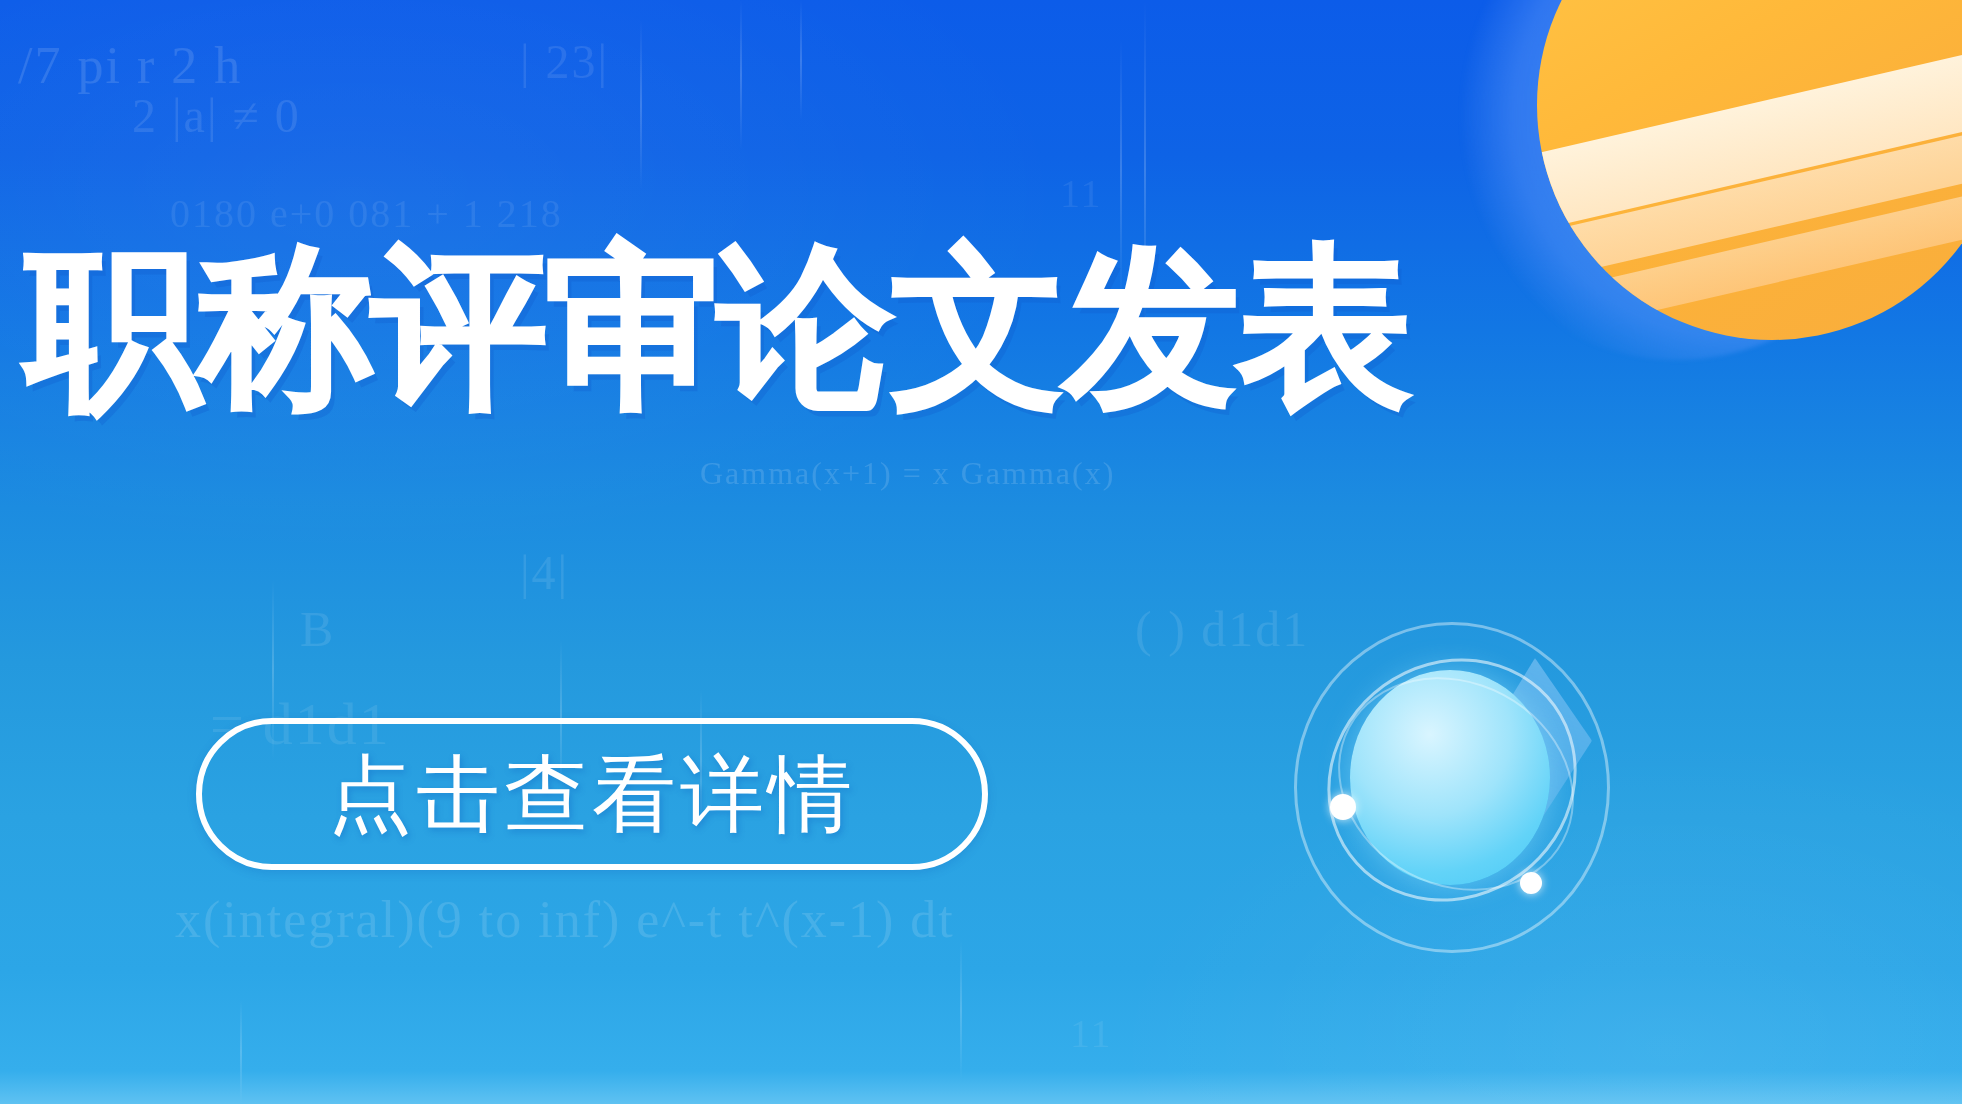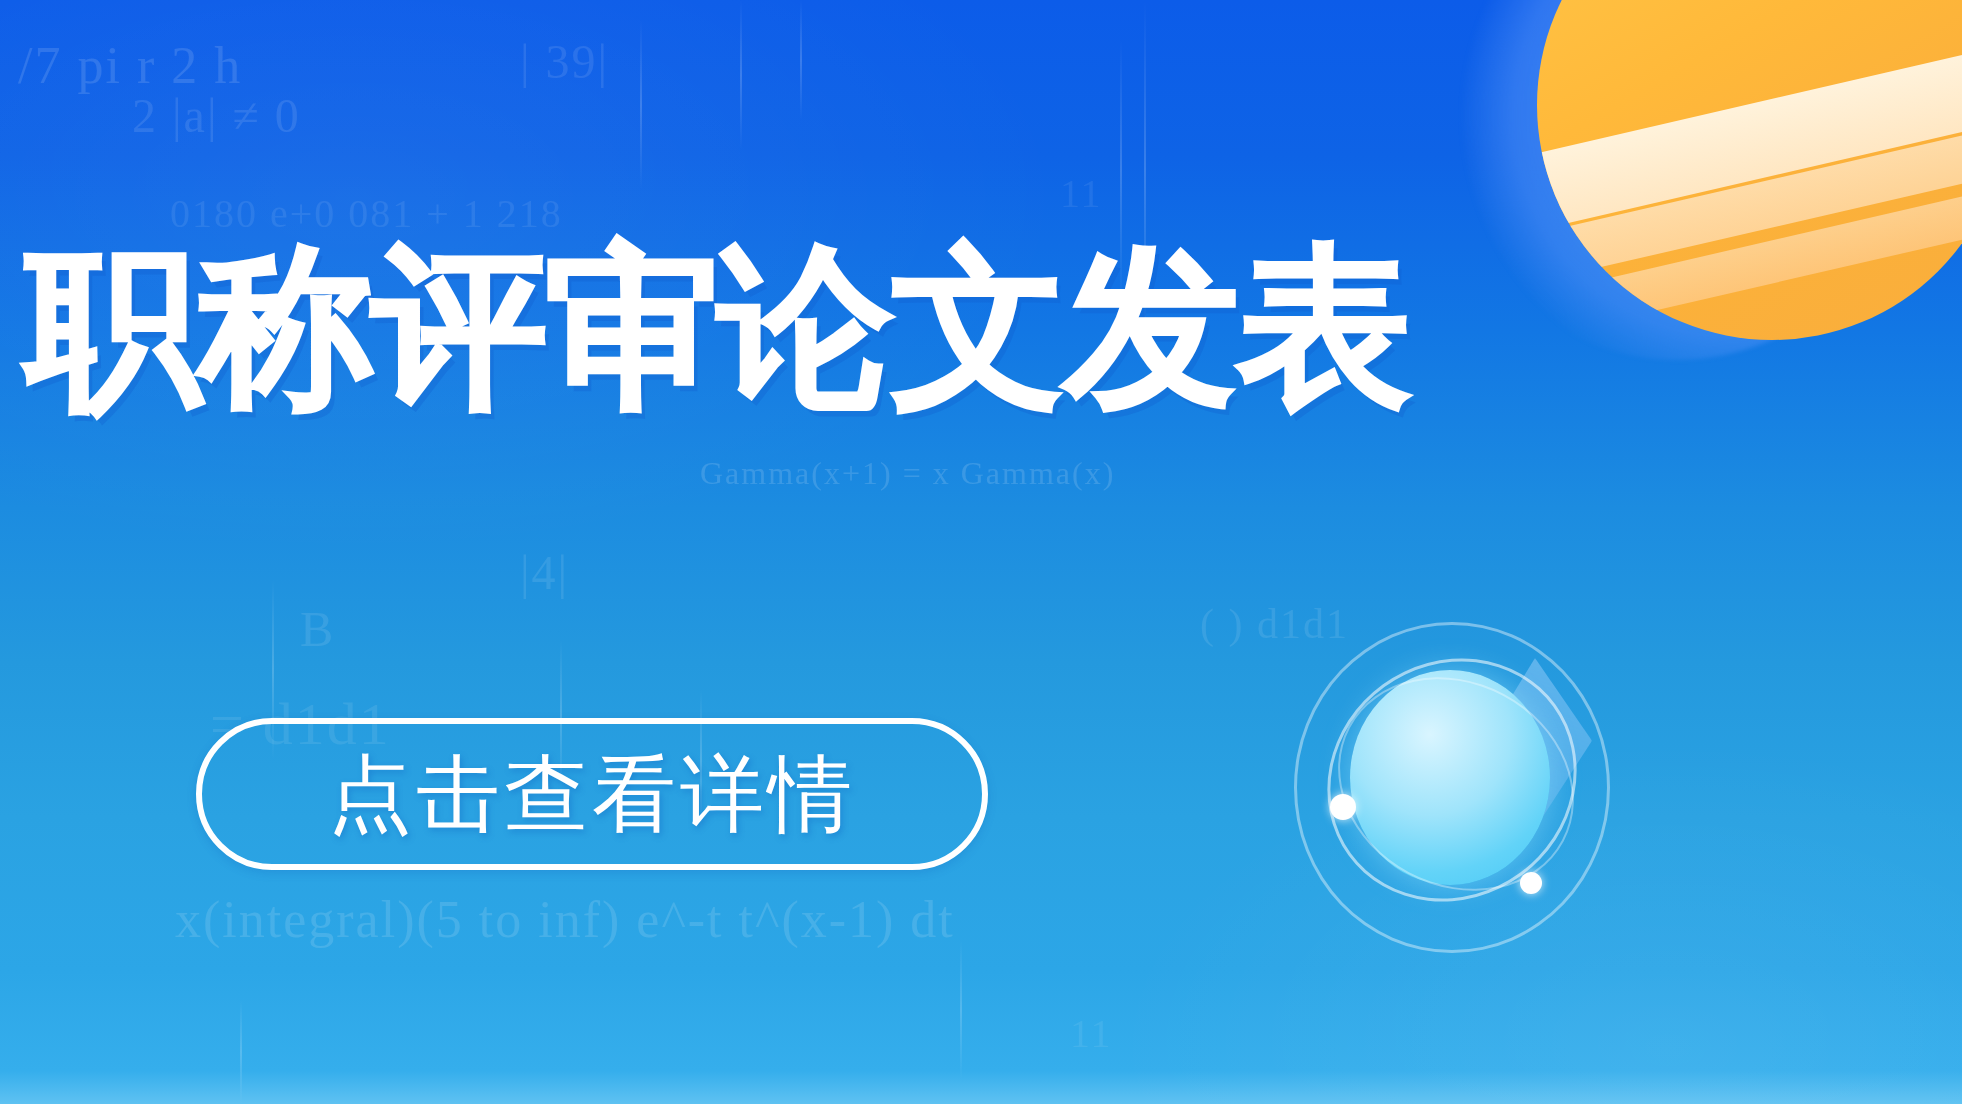--- a/index.html
+++ b/index.html
@@ -40,21 +40,21 @@
     user-select:none;
     pointer-events:none;
   }
   .wm-a{ left:18px;  top:36px;   font-size:52px; color:rgba(255,255,255,.13);}
   .wm-b{ left:132px; top:88px;   font-size:48px; color:rgba(255,255,255,.11);}
   .wm-c{ left:520px; top:34px;   font-size:48px; color:rgba(255,255,255,.10);}
   .wm-d{ left:170px; top:190px;  font-size:40px; color:rgba(255,255,255,.085);}
   .wm-e{ left:700px; top:455px;  font-size:32px; color:rgba(255,255,255,.14);}
   .wm-f{ left:520px; top:545px;  font-size:48px; color:rgba(255,255,255,.10);}
   .wm-g{ left:300px; top:600px;  font-size:50px; color:rgba(255,255,255,.10);}
-  .wm-h{ left:1200px;top:600px;  font-size:42px; color:rgba(255,255,255,.10);}
+  .wm-h{ left:1135px;top:600px;  font-size:50px; color:rgba(255,255,255,.10);}
   .wm-i{ left:210px; top:690px;  font-size:60px; color:rgba(255,255,255,.09);}
   .wm-j{ left:175px; top:890px;  font-size:52px; color:rgba(255,255,255,.13);}
   .wm-k{ left:1060px;top:170px;  font-size:40px; color:rgba(255,255,255,.08);}
   .wm-l{ left:1070px;top:1010px; font-size:40px; color:rgba(255,255,255,.08);}
 
   
   .hair{position:absolute;width:2px;background:linear-gradient(180deg,rgba(255,255,255,0),rgba(255,255,255,.18),rgba(255,255,255,0));pointer-events:none;}
 
   
   #planet-wrap{position:absolute;right:-60px;top:-130px;width:520px;height:520px;}
@@ -164,29 +164,29 @@
   <div class="hair" style="left:1120px;top:40px;height:260px;"></div>
   <div class="hair" style="left:1144px;top:0;height:340px;"></div>
   <div class="hair" style="left:272px;top:580px;height:180px;"></div>
   <div class="hair" style="left:560px;top:640px;height:150px;"></div>
   <div class="hair" style="left:700px;top:690px;height:140px;"></div>
   <div class="hair" style="left:240px;top:1000px;height:104px;"></div>
   <div class="hair" style="left:960px;top:940px;height:140px;"></div>
 
   <div class="wm wm-a">/7 pi r 2 h</div>
   <div class="wm wm-b">2 |a| ≠ 0</div>
-  <div class="wm wm-c">| 39|</div>
+  <div class="wm wm-c">| 23|</div>
   <div class="wm wm-d">0180  e+0  081 + 1 218</div>
   <div class="wm wm-k">11</div>
   <div class="wm wm-e">Gamma(x+1) = x Gamma(x)</div>
   <div class="wm wm-f">|4|</div>
   <div class="wm wm-g">B</div>
   <div class="wm wm-h">( ) d1d1</div>
   <div class="wm wm-i">= d1d1</div>
-  <div class="wm wm-j">x(integral)(5 to inf) e^-t t^(x-1) dt</div>
+  <div class="wm wm-j">x(integral)(9 to inf) e^-t t^(x-1) dt</div>
   <div class="wm wm-l">11</div>
 
   <div id="planet-wrap">
     <div id="planet-halo"></div>
     <div id="planet-body">
       <div id="planet-band1"></div>
       <div id="planet-band2"></div>
       <div id="planet-band3"></div>
     </div>
   </div>

